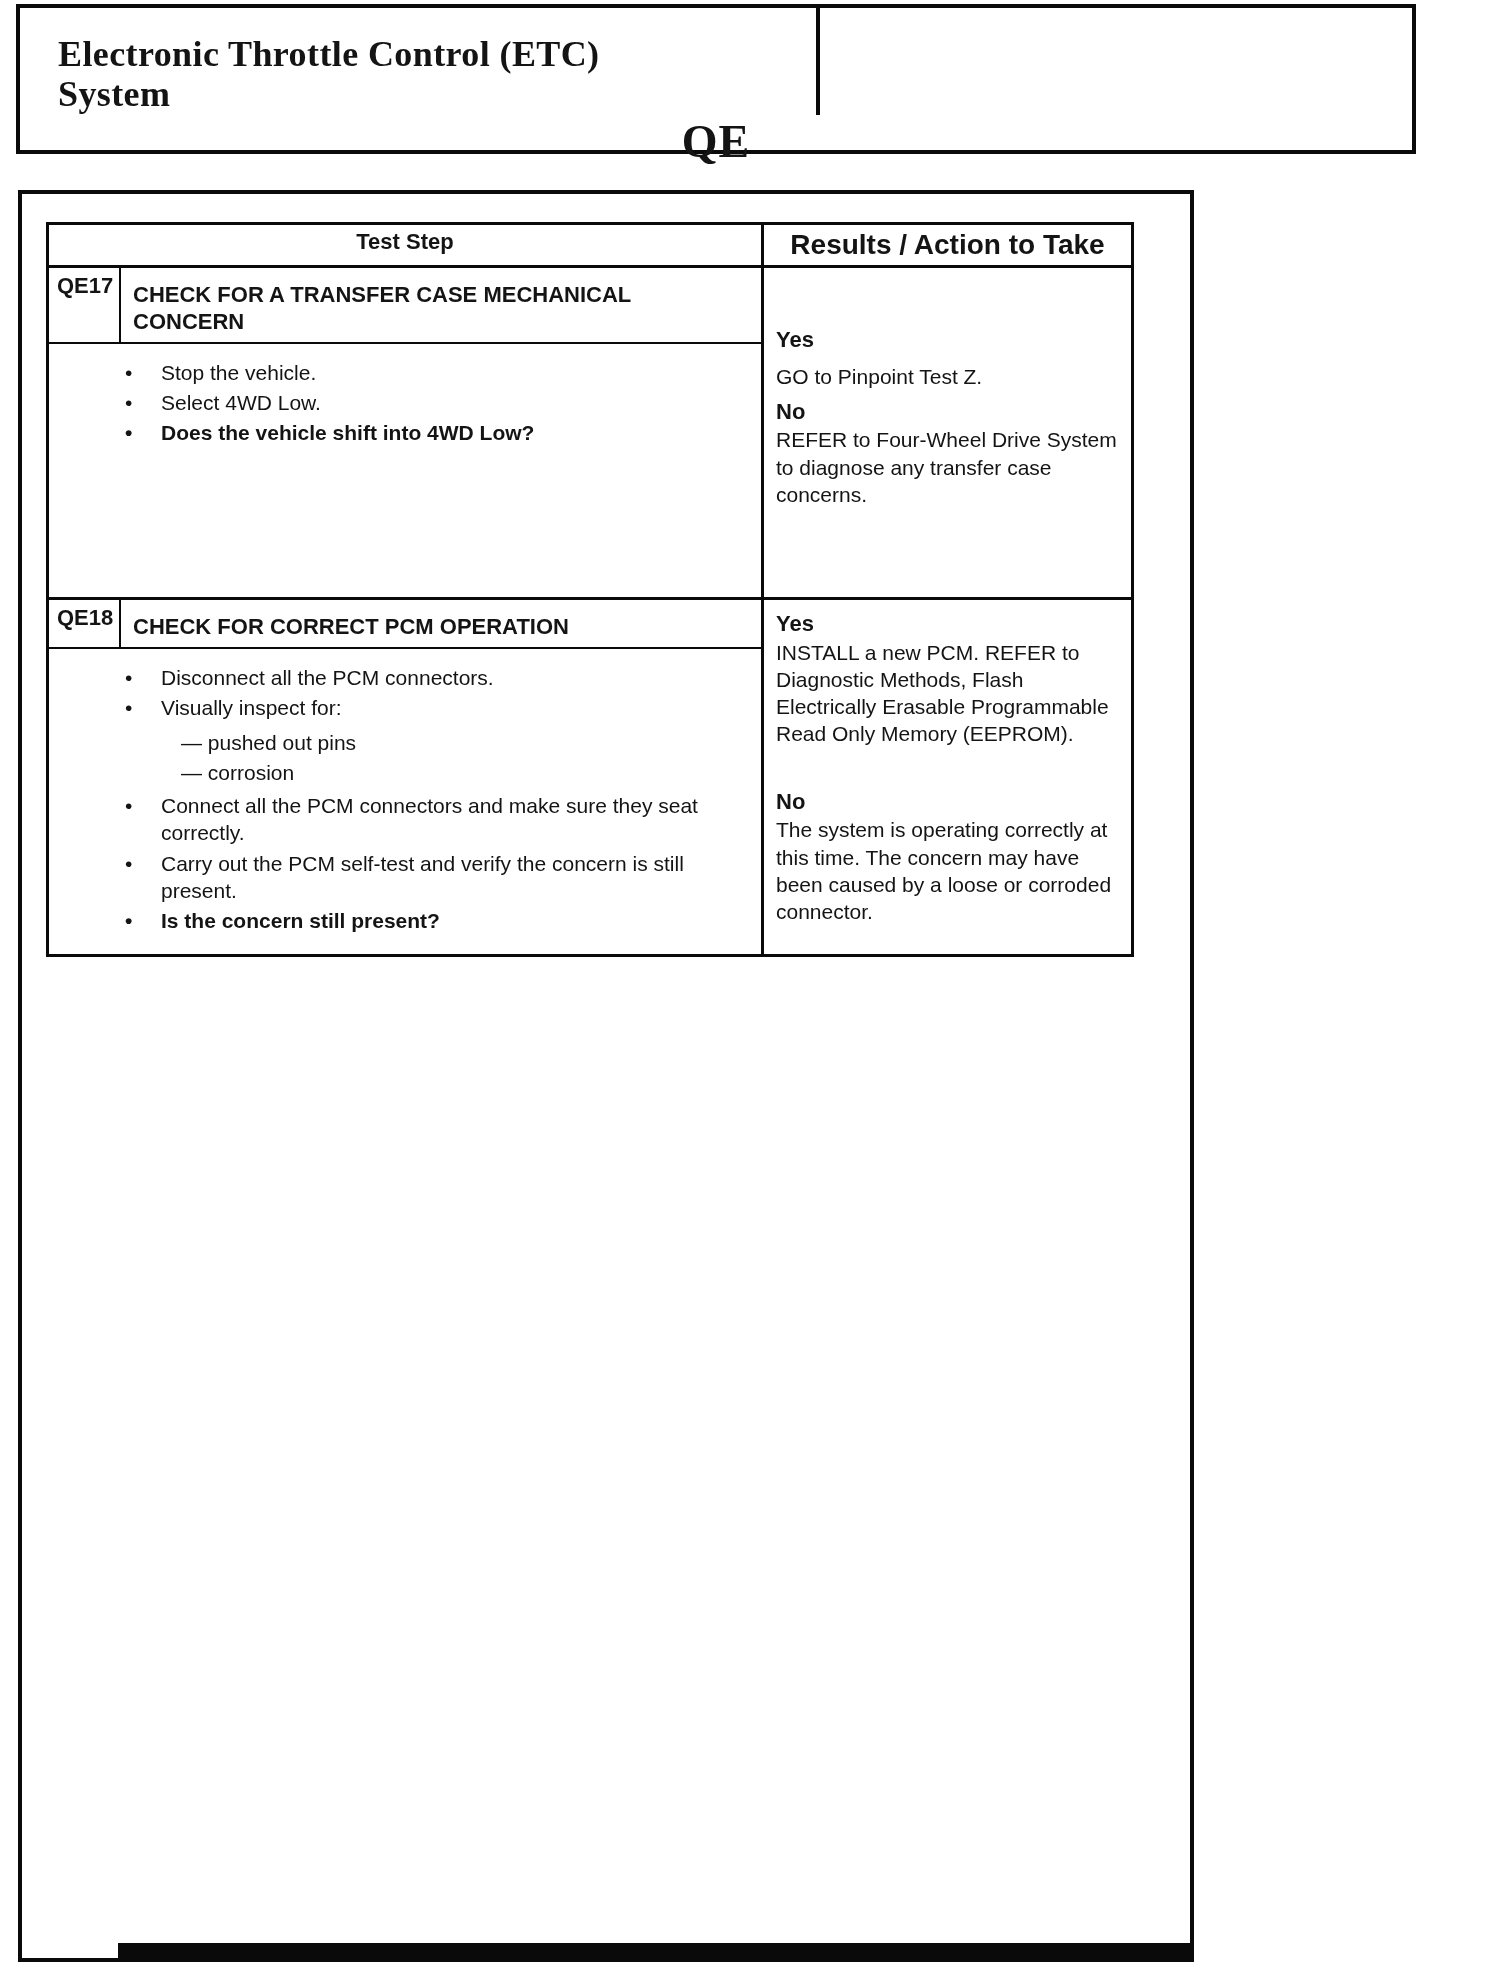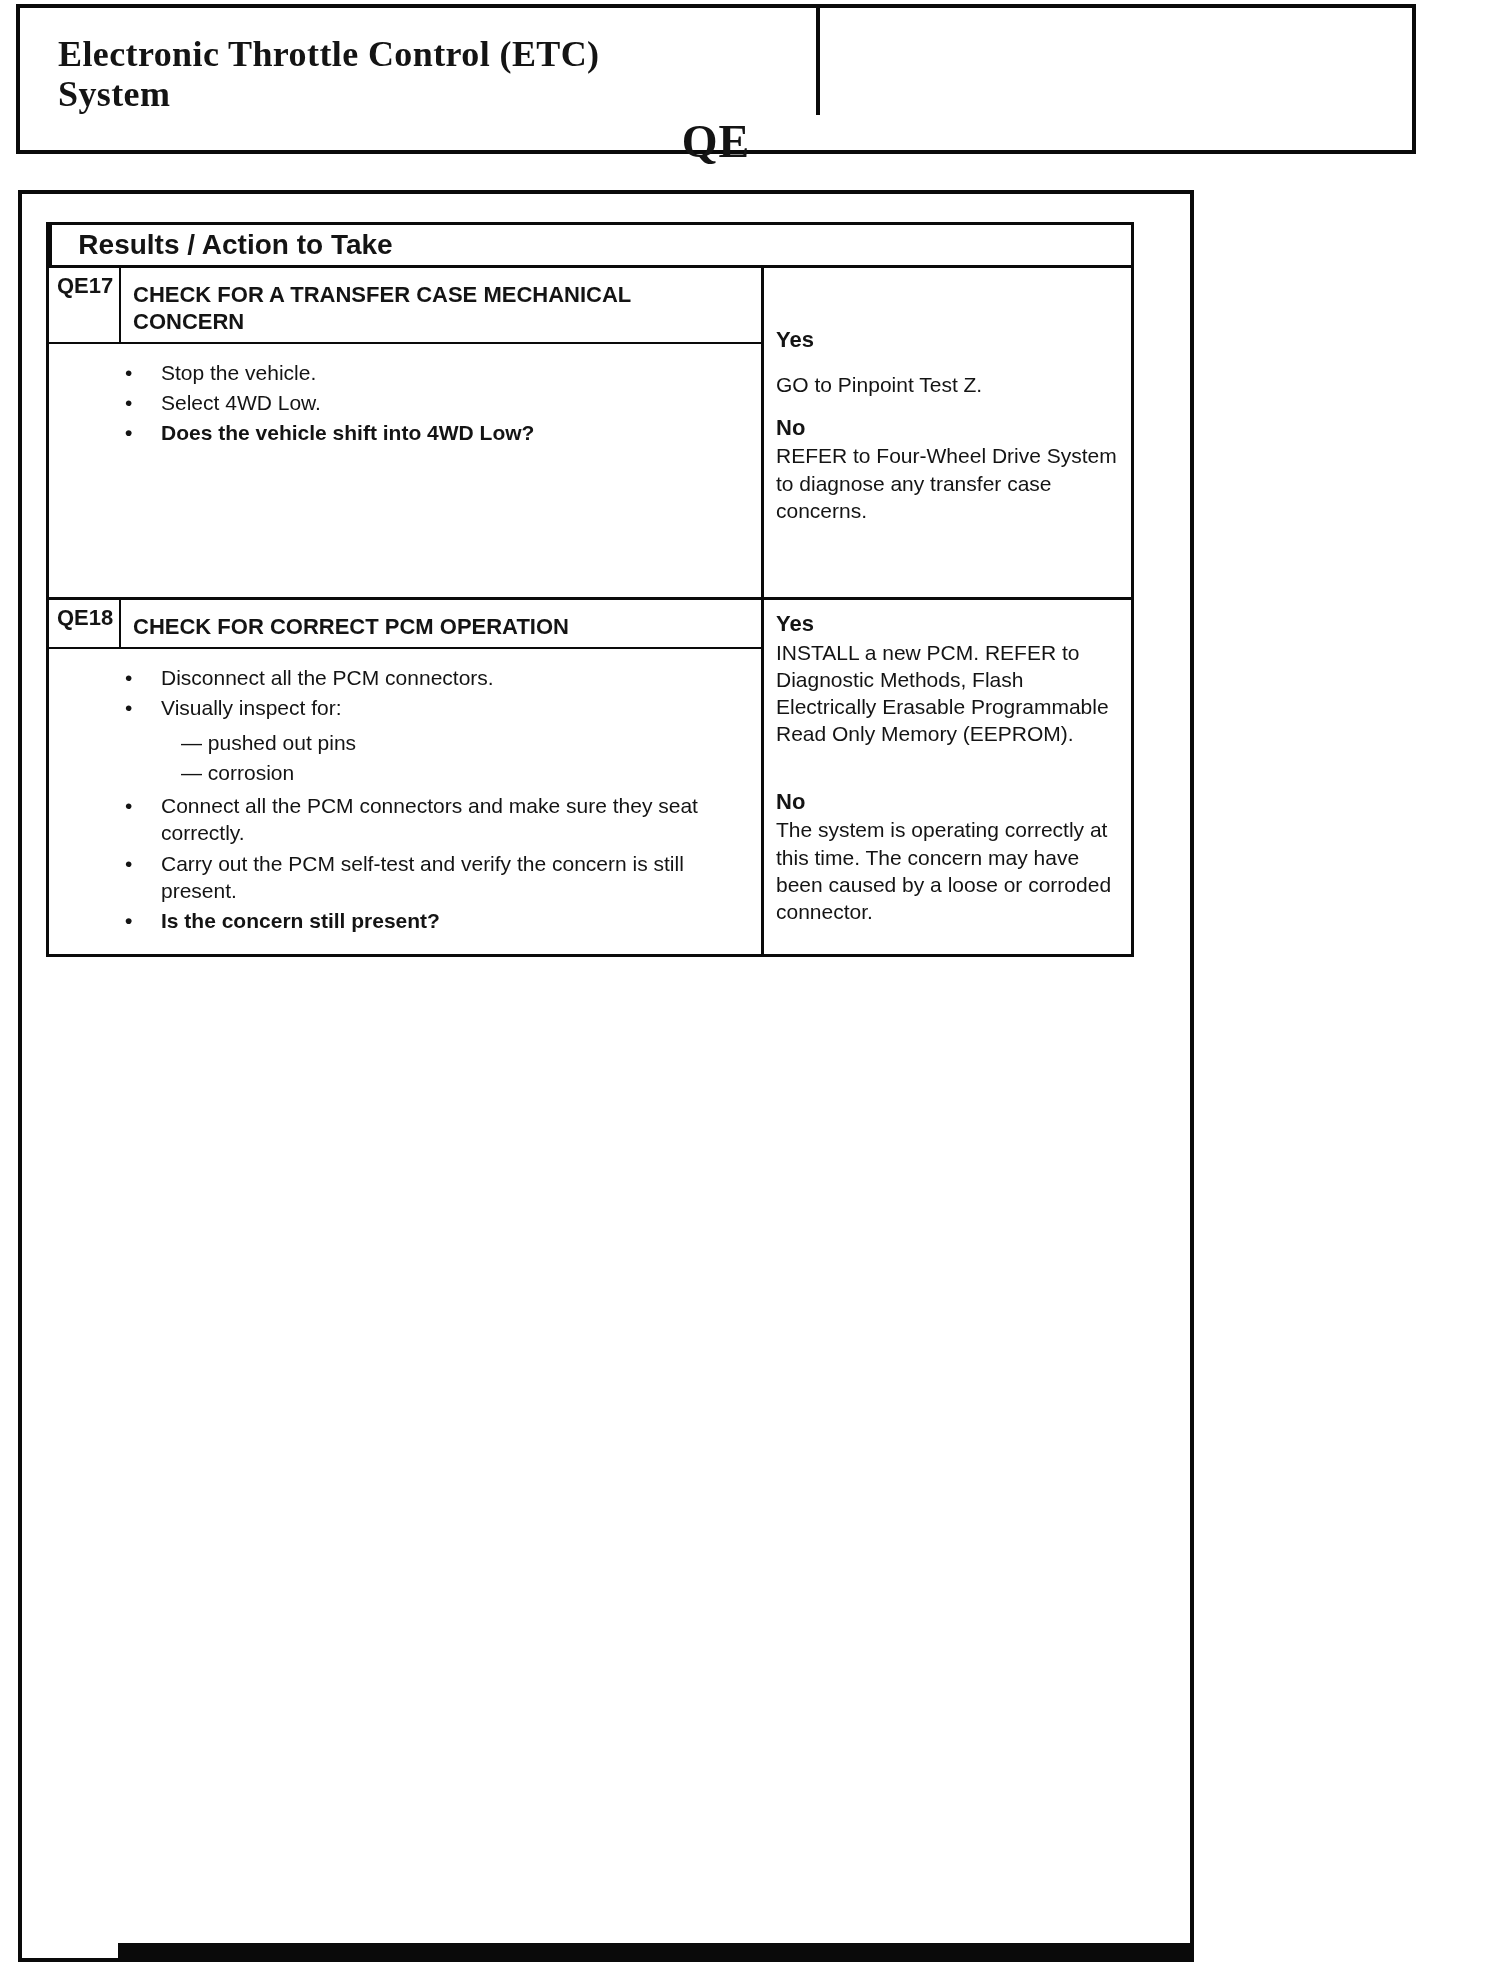--- a/index.html
+++ b/index.html
@@ -100,21 +100,21 @@
   .steps { padding:12px 22px 16px 0; line-height:1.3; }
   .step { display:flex; padding-left:76px; margin:3px 0; }
   .step .dot { width:36px; flex-shrink:0; }
   .step .dot::before { content:"\2022"; }
   .step.bold { font-weight:bold; }
   .substeps { margin:8px 0 6px 0; }
   .substep { padding-left:132px; margin:2px 0; }
 
   .res-label { font-weight:bold; font-size:22px; }
   .res-text { margin-bottom:4px; }
-  .gap-sm { margin-top:16px; }
+  .gap-sm { margin-top:8px; }
   .gap-lg { margin-top:40px; }
 
   .qe17-row  { min-height:332px; }
   .qe18-row  { min-height:288px; }
 
   
   .footer-bar {
     position:absolute; bottom:0; left:96px; right:0;
     height:15px; background:#0a0a0a;
   }
@@ -130,20 +130,21 @@
     </div>
     <div class="header-code-cell">
       <div class="header-code">QE</div>
     </div>
   </div>
 
   <div class="main-box">
     <div class="pin-table">
 
       <div class="t-head">
+        <div class="th-left">Test Step</div>
         <div class="th-right">Results / Action to Take</div>
       </div>
 
       <div class="t-row with-sep qe17-row">
         <div class="row-left">
           <div class="title-bar">
             <div class="qnum">QE17</div>
             <div class="qtitle">CHECK FOR A TRANSFER CASE MECHANICAL CONCERN</div>
           </div>
           <div class="steps">

